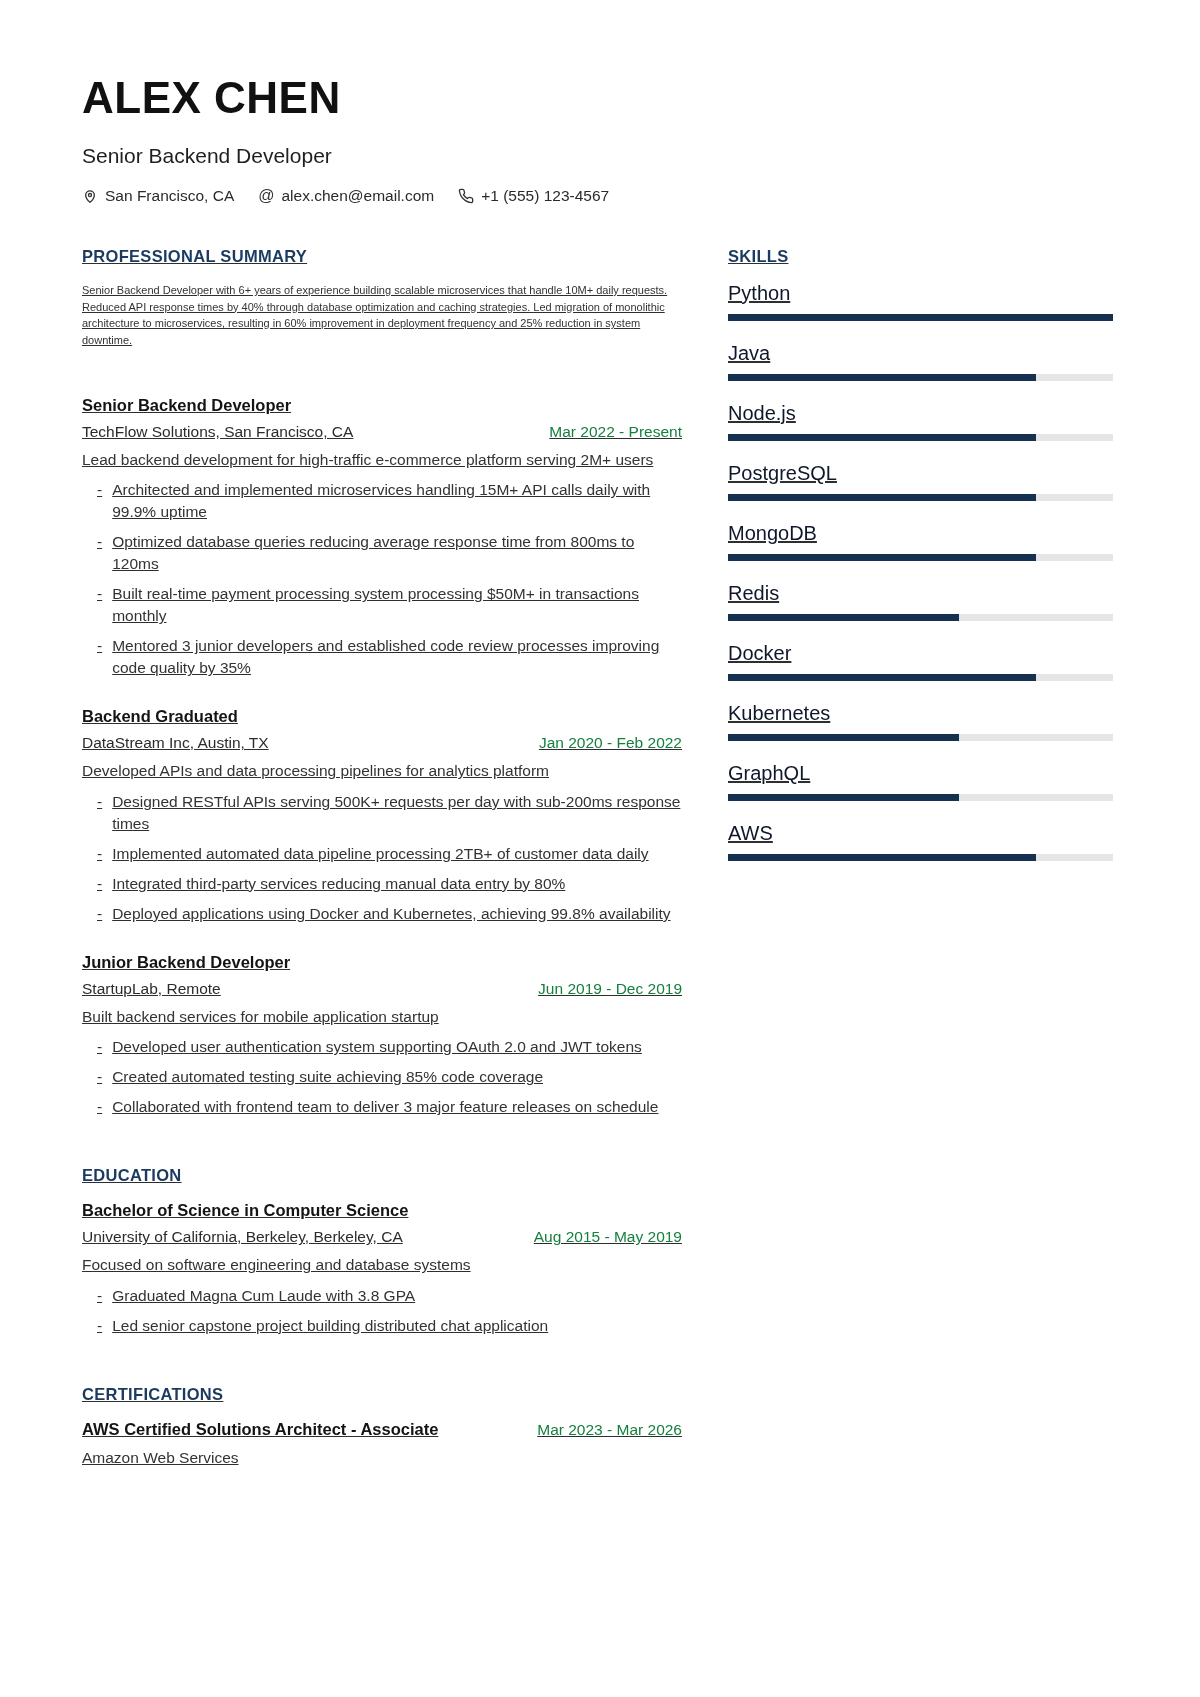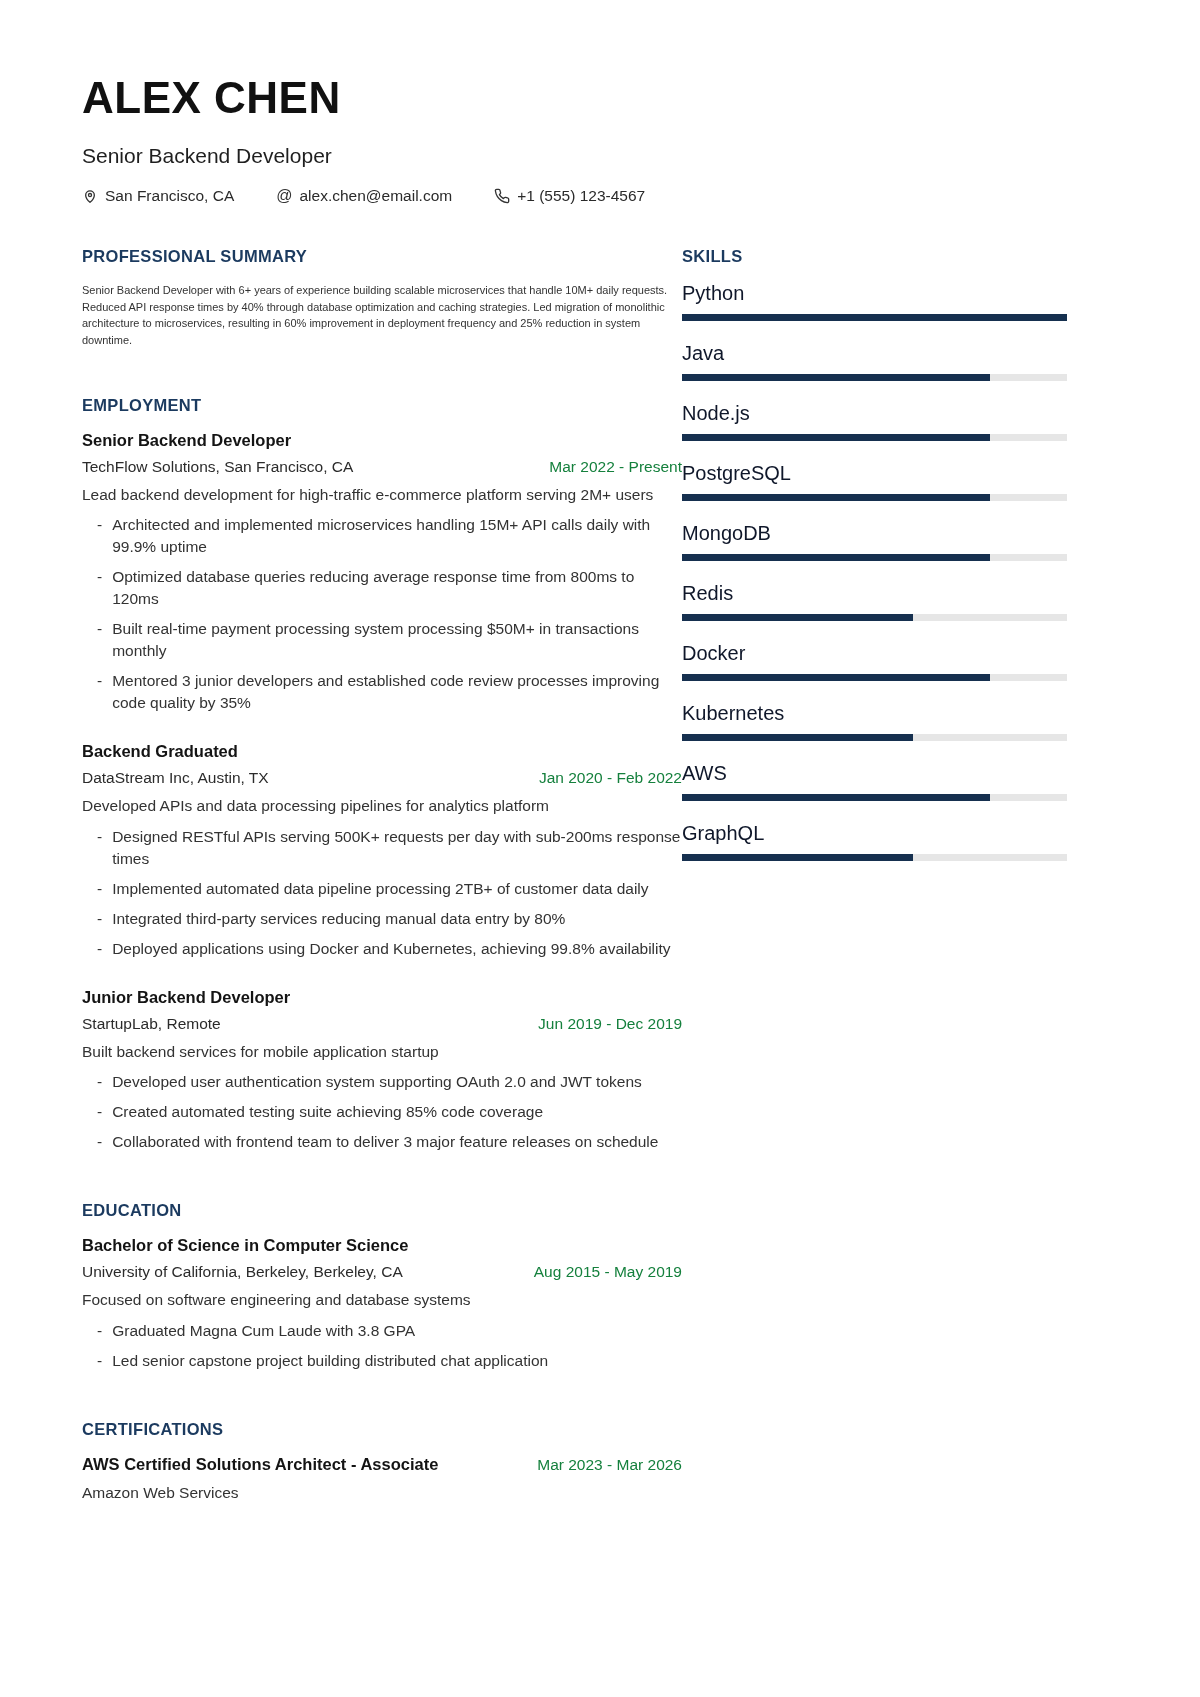--- a/index.html
+++ b/index.html
@@ -9,27 +9,27 @@
     --text:#2e2e2e;
   }
   *{box-sizing:border-box;}
   html,body{margin:0;padding:0;background:#fff;}
   body{font-family:"Liberation Sans","DejaVu Sans",sans-serif;color:var(--text);}
   .page{width:1032px;min-height:1697px;background:#fff;padding:76px 87px 40px 82px;}
 
   
   .head h1{margin:0;font-size:44px;line-height:1;font-weight:700;color:#111;letter-spacing:.5px;}
   .job-subtitle{margin-top:24px;font-size:21px;color:#1f1f1f;}
-  .contact{margin-top:19px;display:flex;align-items:center;gap:42px;font-size:15.5px;color:#2a2a2a;}
+  .contact{margin-top:19px;display:flex;align-items:center;gap:24px;font-size:15.5px;color:#2a2a2a;}
   .c-item{display:inline-flex;align-items:center;gap:7px;}
   .c-item svg{width:16px;height:16px;stroke:#333;flex:none;}
   .at-icon{font-size:16px;color:#333;line-height:1;}
 
   
-  .cols{display:flex;margin-top:42px;align-items:flex-start;}
+  .cols{display:flex;gap:46px;margin-top:42px;align-items:flex-start;text-decoration:underline;}
   .main-col{width:600px;flex:none;}
   .side-col{width:385px;flex:none;}
 
   
   .sec{margin-bottom:48px;}
   .sec-h{margin:0 0 16px 0;font-size:16.5px;font-weight:700;color:var(--accent);letter-spacing:.3px;}
 
   .sum-text{margin:0;font-size:11px;line-height:1.5;color:#333;}
 
   
@@ -80,21 +80,20 @@
   <div class="cols">
 
     <main class="main-col">
 
       <section class="sec">
         <h2 class="sec-h">PROFESSIONAL SUMMARY</h2>
         <p class="sum-text">Senior Backend Developer with 6+ years of experience building scalable microservices that handle 10M+ daily requests. Reduced API response times by 40% through database optimization and caching strategies. Led migration of monolithic architecture to microservices, resulting in 60% improvement in deployment frequency and 25% reduction in system downtime.</p>
       </section>
 
       <section class="sec">
-        <h2 class="sec-h">EMPLOYMENT</h2>
         <div>
 
             <article class="job">
               <h3 class="entry-title">Senior Backend Developer</h3>
               <div class="row">
                 <span>TechFlow Solutions, San Francisco, CA</span>
                 <span class="dates">Mar 2022 - Present</span>
               </div>
               <div class="entry-sum">Lead backend development for high-traffic e-commerce platform serving 2M+ users</div>
               <ul class="bullets">
@@ -271,29 +270,29 @@
           </div>
 
           <div class="skill">
             <div class="skill-name">Kubernetes</div>
             <div class="bar">
               <div class="bar-fill" style="width: 60%;"></div>
             </div>
           </div>
 
           <div class="skill">
+            <div class="skill-name">GraphQL</div>
+            <div class="bar">
+              <div class="bar-fill" style="width: 60%;"></div>
+            </div>
+          </div>
+
+          <div class="skill">
             <div class="skill-name">AWS</div>
             <div class="bar">
               <div class="bar-fill" style="width: 80%;"></div>
-            </div>
-          </div>
-
-          <div class="skill">
-            <div class="skill-name">GraphQL</div>
-            <div class="bar">
-              <div class="bar-fill" style="width: 60%;"></div>
             </div>
           </div>
         </div>
     </aside>
 
   </div>
 </div>
 
 </body></html>

